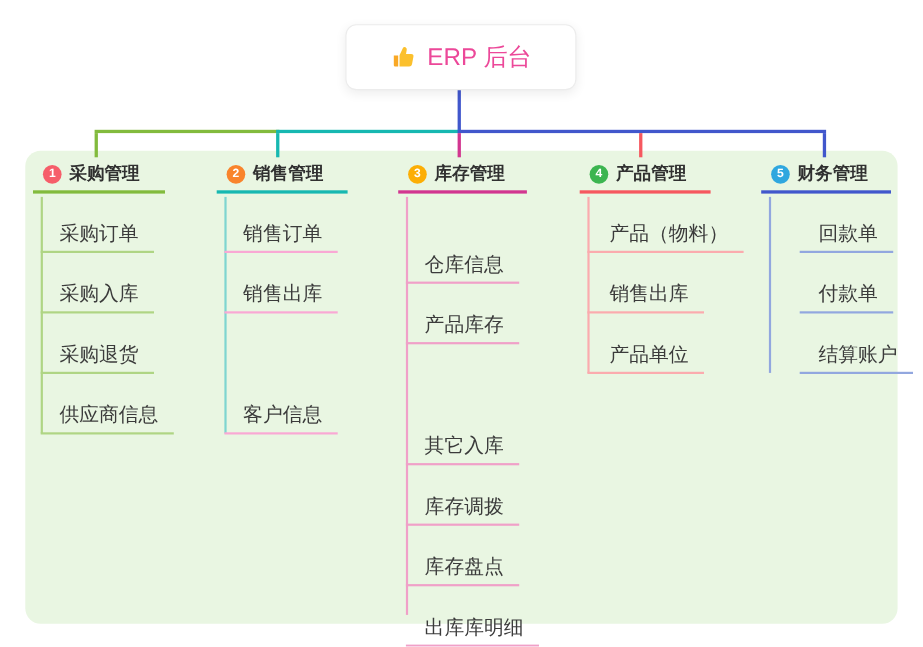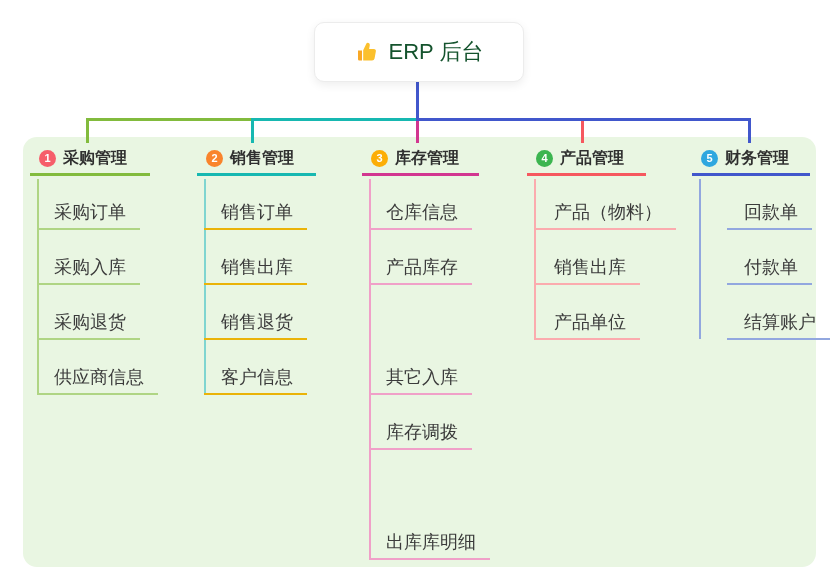--- a/index.html
+++ b/index.html
@@ -8,21 +8,21 @@
 
   
   .panel{position:absolute;left:23px;top:137px;width:793px;height:430px;
          background:#E9F6E2;border-radius:14px;}
 
   
   .root-node{position:absolute;left:314px;top:22px;width:208px;height:58px;
     background:#fff;border:1px solid #ececec;border-radius:10px;
     box-shadow:0 3px 10px rgba(0,0,0,.07);
     display:flex;align-items:center;justify-content:center;gap:10px;
-    font-size:22px;font-weight:500;color:#14532d;cursor:pointer;}
+    font-size:22px;font-weight:500;color:#ec4899;cursor:pointer;}
   .root-node .ticon{display:flex;align-items:center;}
 
   
   .vline,.hline{position:absolute;}
   .stem{left:416px;top:81px;width:3px;height:38px;background:#4157CC;}
   .rail-green{left:86px;top:118px;width:168px;height:3px;background:#82BB3D;}
   .rail-teal{left:251px;top:118px;width:167px;height:3px;background:#17B8B1;}
   .rail-blue{left:416px;top:118px;width:335px;height:3px;background:#4157CC;}
   .drop{top:121px;width:3px;height:22px;}
   .drop1{left:86px;background:#82BB3D;}
@@ -62,22 +62,22 @@
   .b4 .tree-line,.b5 .tree-line{height:160px;}
   .b1 .tree-line{background:#AFD584;}
   .b2 .tree-line{background:#7FD5D0;}
   .b3 .tree-line{background:#F0A0C8;}
   .b4 .tree-line{background:#FBABAE;}
   .b5 .tree-line{background:#92A7DF;}
 
   .child{position:absolute;left:7px;display:inline-block;white-space:nowrap;
     padding:4px 14px 7px 17px;font-size:18px;line-height:18px;color:#3b3b3b;cursor:pointer;}
   .b1 .child{border-bottom:2px solid #AFD584;}
-  .b2 .child{border-bottom:2px solid #eab308;}
-  .b3 .child{border-bottom:2px solid #F0A0C8;}
+  .b2 .child{border-bottom:2px solid #f9a8d4;}
+  .b3 .child{border-bottom:2px solid #F0A0C8;margin-top:28px;}
   .b4 .child{border-bottom:2px solid #FBABAE;padding-left:20px;}
   .b5 .child{border-bottom:2px solid #92A7DF;margin-left:28px;}
   .r0{top:56px;} .r1{top:111px;} .r2{top:166px;} .r3{top:221px;}
   .r4{top:276px;} .r5{top:331px;} .r6{top:386px;}
 </style>
 </head>
 <body>
 
 <div class="stage">
 
@@ -116,34 +116,34 @@
   </div>
 
   <div class="branch b2">
     <div class="branch-header">
       <span class="badge">2</span>
       <span>销售管理</span>
     </div>
     <div class="tree-line"></div>
     <div class="child r0">销售订单</div>
     <div class="child r1">销售出库</div>
-    <div class="child r2">销售退货</div>
     <div class="child r3">客户信息</div>
   </div>
 
   <div class="branch b3">
     <div class="branch-header">
       <span class="badge">3</span>
       <span>库存管理</span>
     </div>
     <div class="tree-line"></div>
     <div class="child r0">仓库信息</div>
     <div class="child r1">产品库存</div>
     <div class="child r3">其它入库</div>
     <div class="child r4">库存调拨</div>
+    <div class="child r5">库存盘点</div>
     <div class="child r6">出库库明细</div>
   </div>
 
   <div class="branch b4">
     <div class="branch-header">
       <span class="badge">4</span>
       <span>产品管理</span>
     </div>
     <div class="tree-line"></div>
     <div class="child r0">产品（物料）</div>

